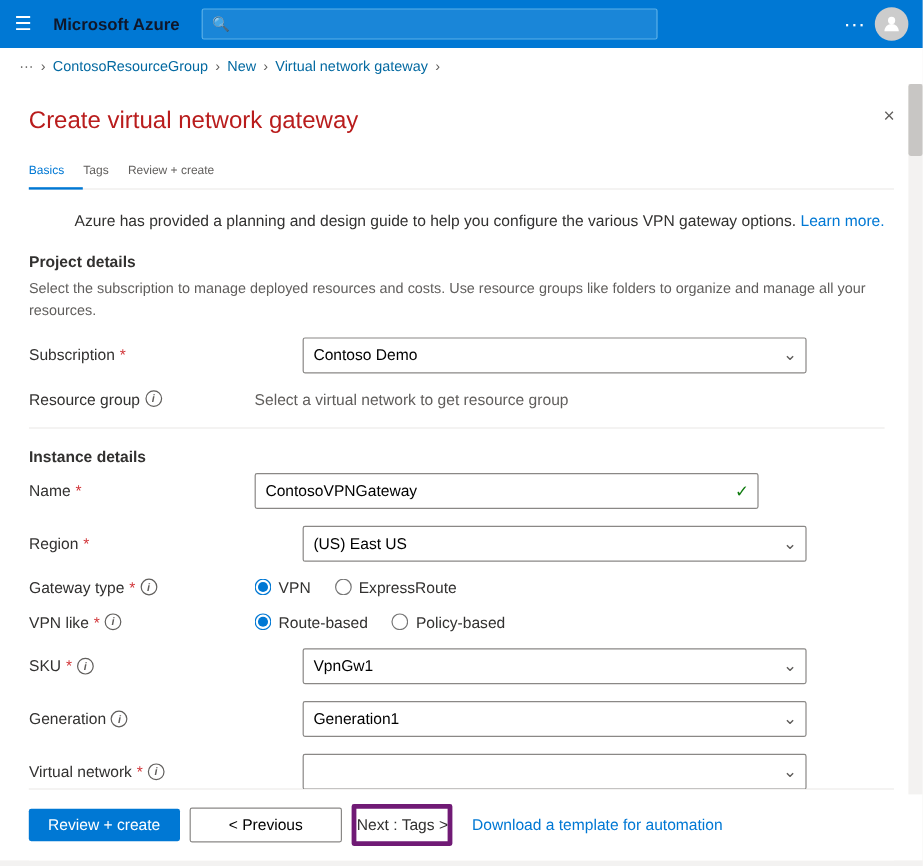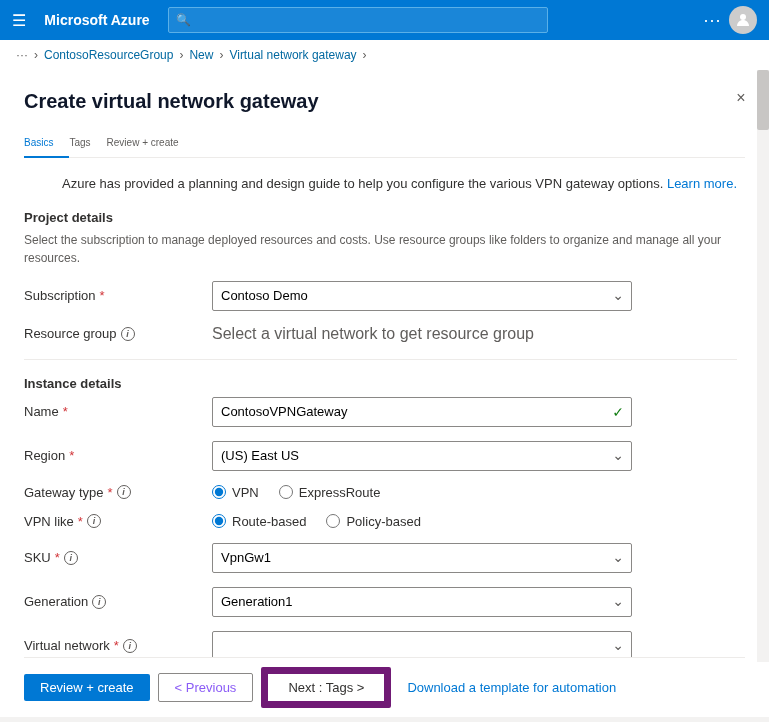--- a/index.html
+++ b/index.html
@@ -4,21 +4,21 @@
   <style>
     * { box-sizing: border-box; margin: 0; padding: 0; }
     body { font-family: 'Segoe UI', Arial, sans-serif; font-size: 13px; background: #f3f2f1; color: #323130; }
 
     
     .top-nav {
       display: flex; align-items: center; height: 40px;
       background: #0078d4; padding: 0 12px; gap: 10px;
     }
     .hamburger { color: white; font-size: 16px; cursor: pointer; }
-    .azure-logo { color: #ffffff; font-weight: 700; font-size: 14px; padding: 0 8px; white-space: nowrap; }
+    .azure-logo { color: #0f172a; font-weight: 700; font-size: 14px; padding: 0 8px; white-space: nowrap; }
     .search-bar {
       flex: 1; max-width: 380px; display: flex; align-items: center;
       background: #1a86d8; border: 1px solid #5ab0e8; border-radius: 2px;
       padding: 0 8px; height: 26px; gap: 6px;
     }
     .search-bar input {
       background: transparent; border: none; outline: none;
       color: white; font-size: 12px; width: 100%;
     }
     .search-bar input::placeholder { color: rgba(255,255,255,0.7); }
@@ -47,21 +47,21 @@
       position: relative; height: calc(722px - 40px - 35px);
       display: flex; flex-direction: column;
     }
     .dialog-close {
       position: absolute; top: 16px; right: 16px;
       background: none; border: none; font-size: 16px;
       cursor: pointer; color: #605e5c; width: 24px; height: 24px;
       display: flex; align-items: center; justify-content: center;
     }
     .dialog-title {
-      font-size: 20px; font-weight: 700; color: #0f172a;
+      font-size: 20px; font-weight: 400; color: #b91c1c;
       margin-bottom: 16px;
     }
 
     
     .tabs { display: flex; gap: 0; border-bottom: 1px solid #edebe9; margin-bottom: 16px; }
     .tab {
       padding: 8px 16px 8px 0; font-size: 10px; cursor: pointer;
       color: #605e5c; border-bottom: 2px solid transparent; margin-bottom: -1px;
     }
     .tab.active { color: #0078d4; border-bottom-color: #0078d4; font-weight: 500; }
@@ -84,34 +84,34 @@
       width: 180px; font-size: 13px; color: #323130; flex-shrink: 0;
       display: flex; align-items: center; gap: 4px;
     }
     .required { color: #d13438; }
     .info-icon {
       width: 14px; height: 14px; border-radius: 50%; border: 1px solid #605e5c;
       display: inline-flex; align-items: center; justify-content: center;
       font-size: 9px; color: #605e5c; cursor: pointer; font-style: italic; font-weight: 600;
     }
     .select-wrapper {
-      position: relative; flex: 1; max-width: 420px;
+      position: relative; flex: 1; max-width: 420px; margin-left: 40px;
     }
     .select-wrapper select { width: 100%; height: 30px; border: 1px solid #8a8886; border-radius: 2px; padding: 0 30px 0 8px; font-size: 13px; background: white; appearance: none; cursor: pointer; }
     .select-wrapper::after {
       content: '⌄'; position: absolute; right: 8px; top: 50%;
       transform: translateY(-55%); pointer-events: none; color: #605e5c; font-size: 14px;
     }
     .input-wrapper {
       position: relative; flex: 1; max-width: 420px;
     }
     .input-wrapper input { width: 100%; height: 30px; border: 1px solid #8a8886; border-radius: 2px; padding: 0 30px 0 8px; font-size: 13px; }
     .input-check { position: absolute; right: 8px; top: 50%; transform: translateY(-50%); color: #107c10; font-size: 14px; }
 
-    .resource-group-value { font-size: 16px; color: #605e5c; }
+    .resource-group-value { font-size: 13px; color: #605e5c; }
 
     .radio-group { display: flex; align-items: flex-end; gap: 20px; }
     .radio-option { display: flex; align-items: center; gap: 6px; font-size: 13px; cursor: pointer; }
     .radio-option input[type="radio"] { accent-color: #0078d4; width: 14px; height: 14px; cursor: pointer; }
 
     .divider { border: none; border-top: 1px solid #edebe9; margin: 16px 0; }
 
     
     .form-scroll::-webkit-scrollbar { width: 8px; }
     .form-scroll::-webkit-scrollbar-track { background: #f3f2f1; }
@@ -131,26 +131,26 @@
     .dialog-footer {
       height: 60px; display: flex; align-items: center; gap: 8px;
       border-top: 1px solid #edebe9; padding: 0 0; flex-shrink: 0;
       background: white;
     }
     .btn-primary {
       background: #0078d4; color: white; border: none; border-radius: 2px;
       padding: 6px 16px; font-size: 13px; cursor: pointer; font-weight: 500;
     }
     .btn-secondary {
-      background: white; color: #8b5cf6; border: 1px solid #8a8886; border-radius: 2px;
-      padding: 6px 16px; font-size: 13px; cursor: pointer;
+      background: white; color: #000000; border: 1px solid #8a8886; border-radius: 2px;
+      padding: 6px 32px; font-size: 13px; cursor: pointer;
     }
     .btn-next {
-      background: white; color: #323130; border: 7px solid #701a75; border-radius: 2px;
-      padding: 6px 20px; font-size: 13px; cursor: pointer;
+      background: white; color: #323130; border: 4px solid #701a75; border-radius: 2px;
+      padding: 6px 0; font-size: 13px; cursor: pointer;
     }
     .download-link { color: #0078d4; text-decoration: none; font-size: 13px; cursor: pointer; margin-left: 8px; }
 
     .outer-wrapper {
       display: flex; flex-direction: column; height: 722px; overflow: hidden;
     }
     .content-area {
       flex: 1; overflow: hidden; position: relative;
     }
   </style>

